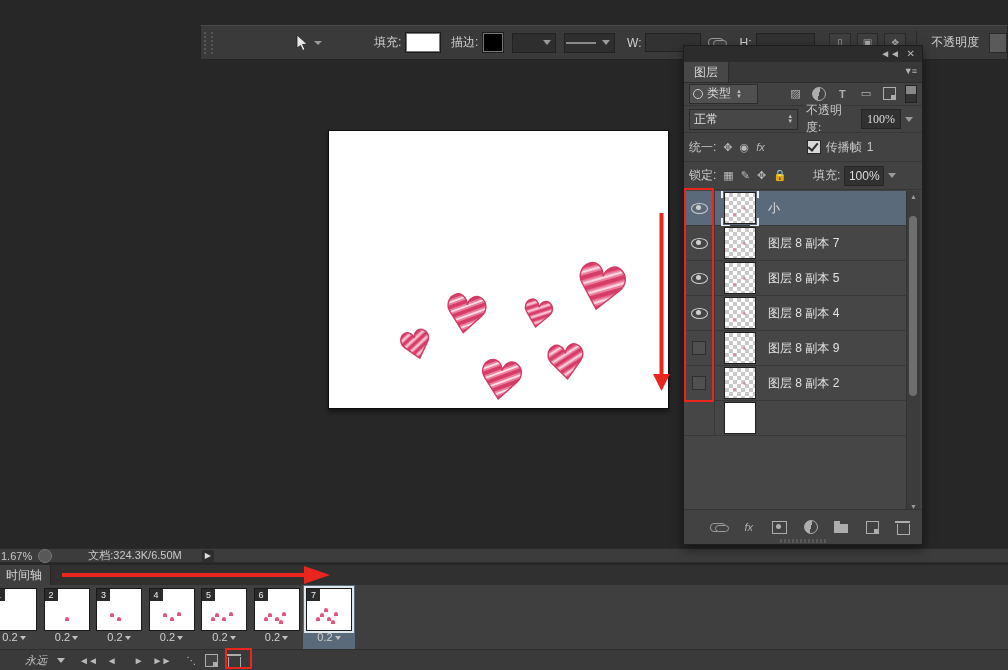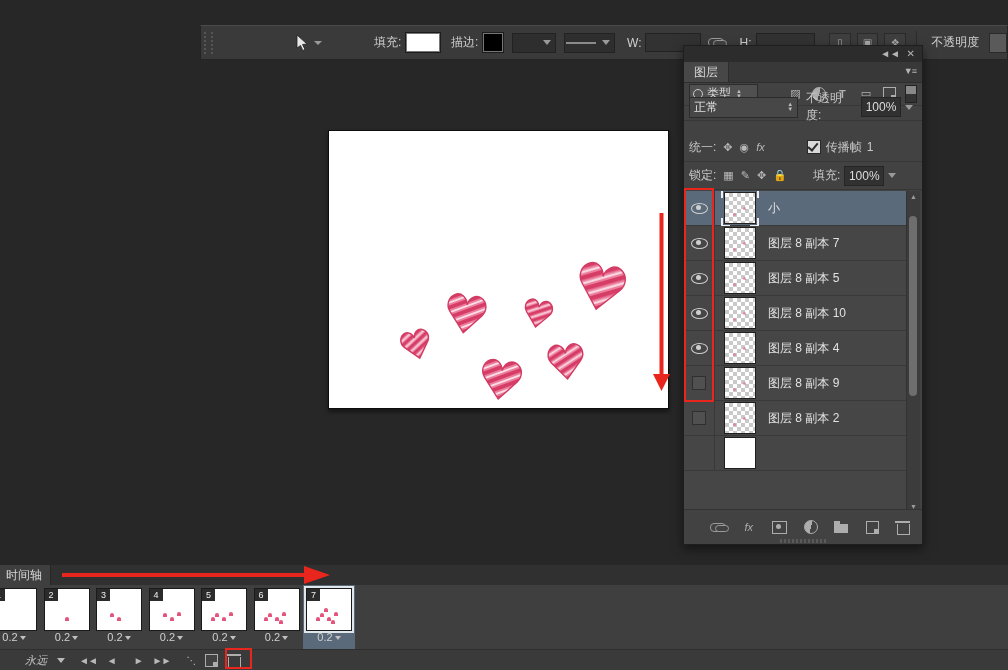--- a/index.html
+++ b/index.html
@@ -217,21 +217,21 @@
       <span class="f-icon">
           <span class="icon-circle-half"></span>
         </span>
       <span class="f-icon" style="font-weight:bold;">T</span>
       <span class="f-icon">▭</span>
       <span class="f-icon">
           <span class="icon-page"></span>
         </span>
       <span class="toggle-sw"></span>
     </div>
-    <div class="lp-row" style="top:48px;height:27px;">
+    <div class="lp-row" style="top:60px;height:27px;font-family:Liberation Serif, serif;">
       <span class="blend-select">
         <span>正常</span>
         <span class="updown">
             <span>▲</span>
             <span>▼</span>
           </span>
       </span>
       <span style="margin-left:8px;">不透明度:</span>
       <span class="val-box" style="margin-left:4px;">100%</span>
       <span class="dd-arrow"></span>
@@ -294,30 +294,20 @@
           <span class="layer-name">图层 8 副本 5</span>
         </div>
         <div class="layer-row">
           <div class="eye-cell">
             <span class="eye"></span>
           </div>
           <div class="thumb">
             <span class="spk" style="left: 8px; top: 20px; width: 3px; height: 3px; background: rgba(227, 85, 124, 0.55);"></span>
             <span class="spk" style="left: 18px; top: 14px; width: 3px; height: 3px; background: rgba(227, 85, 124, 0.55);"></span>
           </div>
-          <span class="layer-name">图层 8 副本 10</span>
-        </div>
-        <div class="layer-row">
-          <div class="eye-cell">
-            <span class="eye"></span>
-          </div>
-          <div class="thumb">
-            <span class="spk" style="left: 8px; top: 20px; width: 3px; height: 3px; background: rgba(227, 85, 124, 0.55);"></span>
-            <span class="spk" style="left: 18px; top: 14px; width: 3px; height: 3px; background: rgba(227, 85, 124, 0.55);"></span>
-          </div>
           <span class="layer-name">图层 8 副本 4</span>
         </div>
         <div class="layer-row">
           <div class="eye-cell">
             <span class="vis-box"></span>
           </div>
           <div class="thumb">
             <span class="spk" style="left: 8px; top: 20px; width: 3px; height: 3px; background: rgba(227, 85, 124, 0.55);"></span>
             <span class="spk" style="left: 18px; top: 14px; width: 3px; height: 3px; background: rgba(227, 85, 124, 0.55);"></span>
           </div>
@@ -362,20 +352,26 @@
       <span class="b-icon">
           <span class="icon-page"></span>
         </span>
       <span class="b-icon">
           <span class="icon-trash"></span>
         </span>
       <span class="resize-grip"></span>
     </div>
   </div>
 
+  <div class="abs status-bar">
+    <span style="margin-left:1px;">1.67%</span>
+    <span class="status-icon"></span>
+    <span style="margin-left:22px;">文档:324.3K/6.50M</span>
+    <span class="play-doc">▶</span>
+  </div>
 
   <div class="abs tl-tabrow">
     <span class="tl-tab">
         <span>时间轴</span>
       </span>
   </div>
   <div class="abs tl-frames" id="frames-row">
       <div class="frame-cell" style="left: -12px;">
         <div class="frame-thumb">
           <span class="frame-num">1</span>

